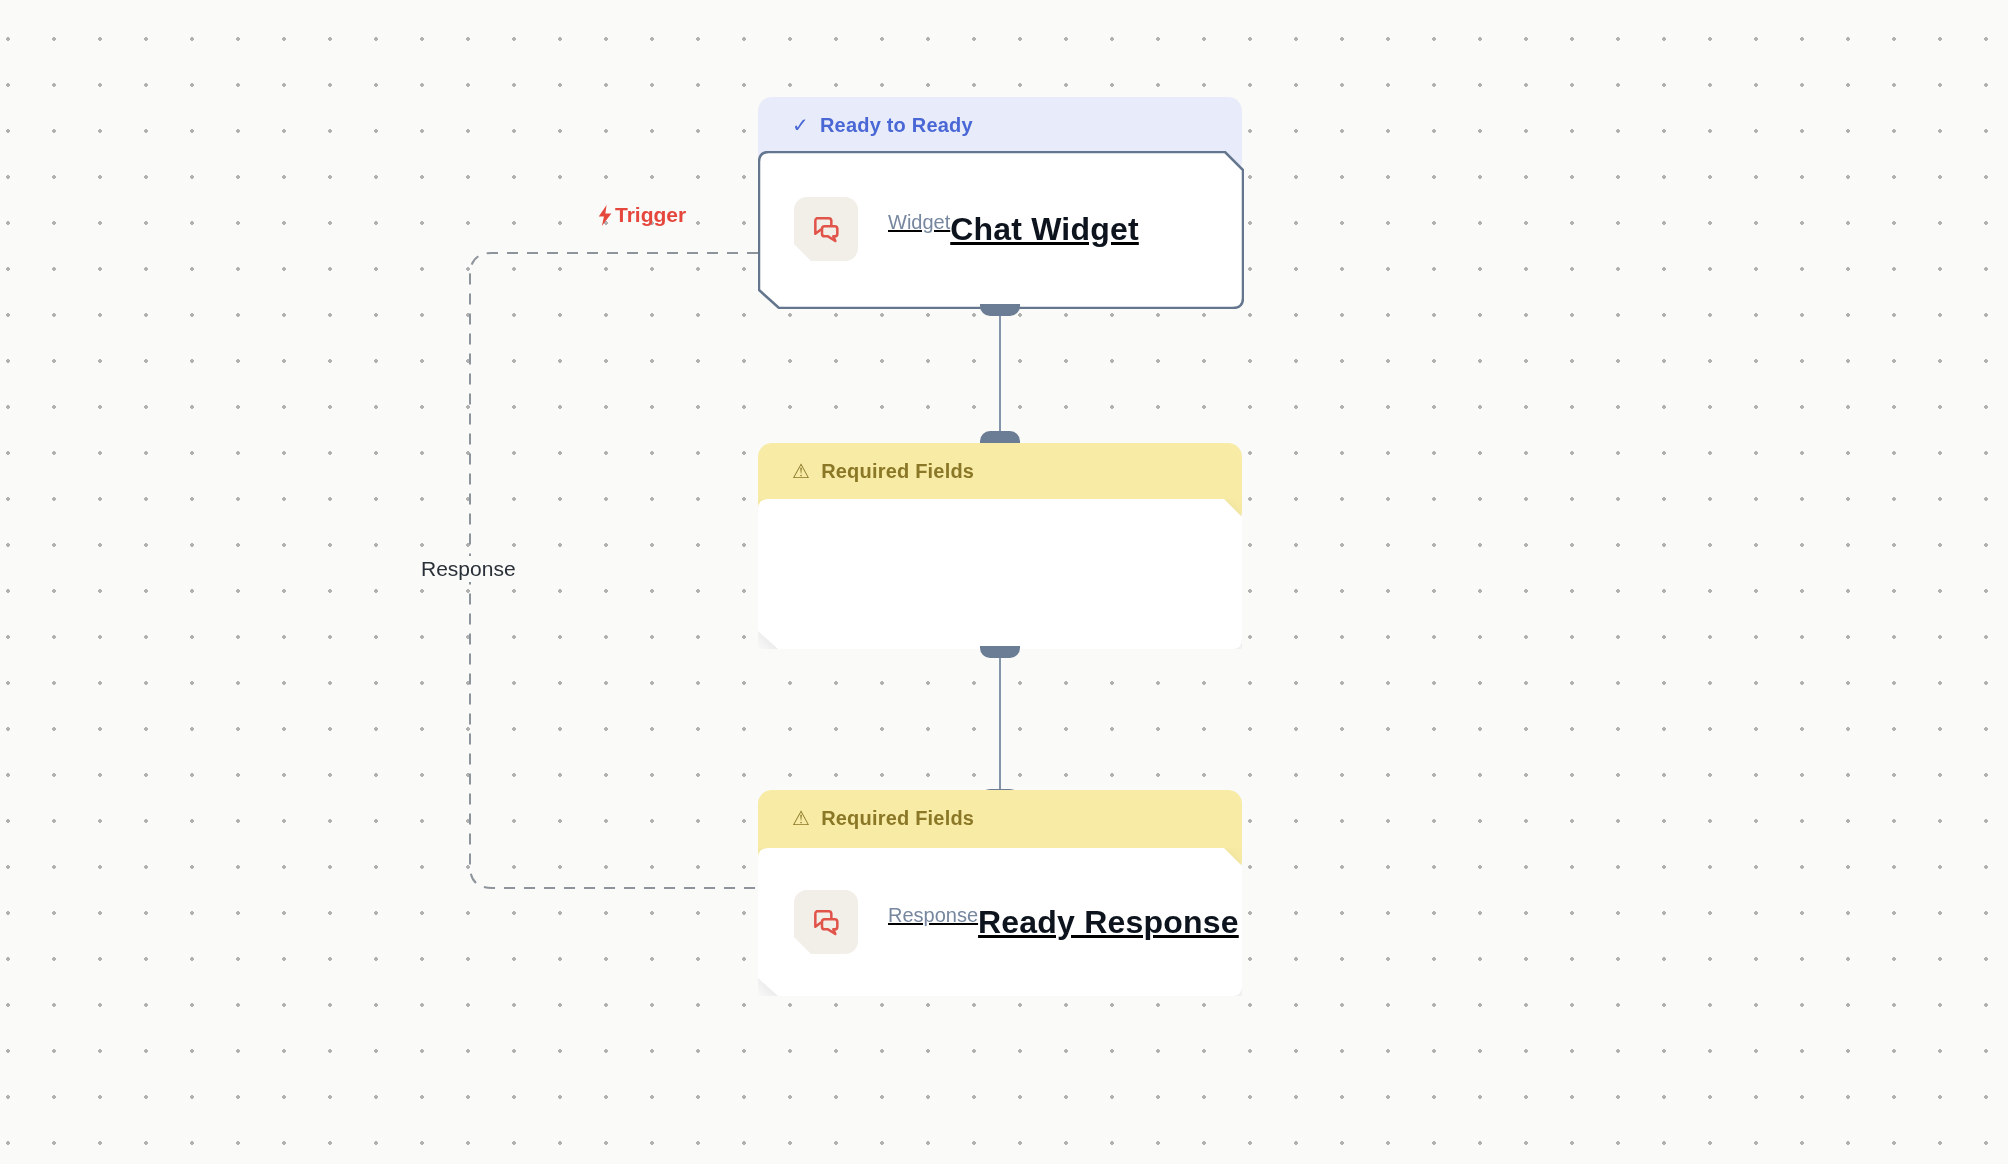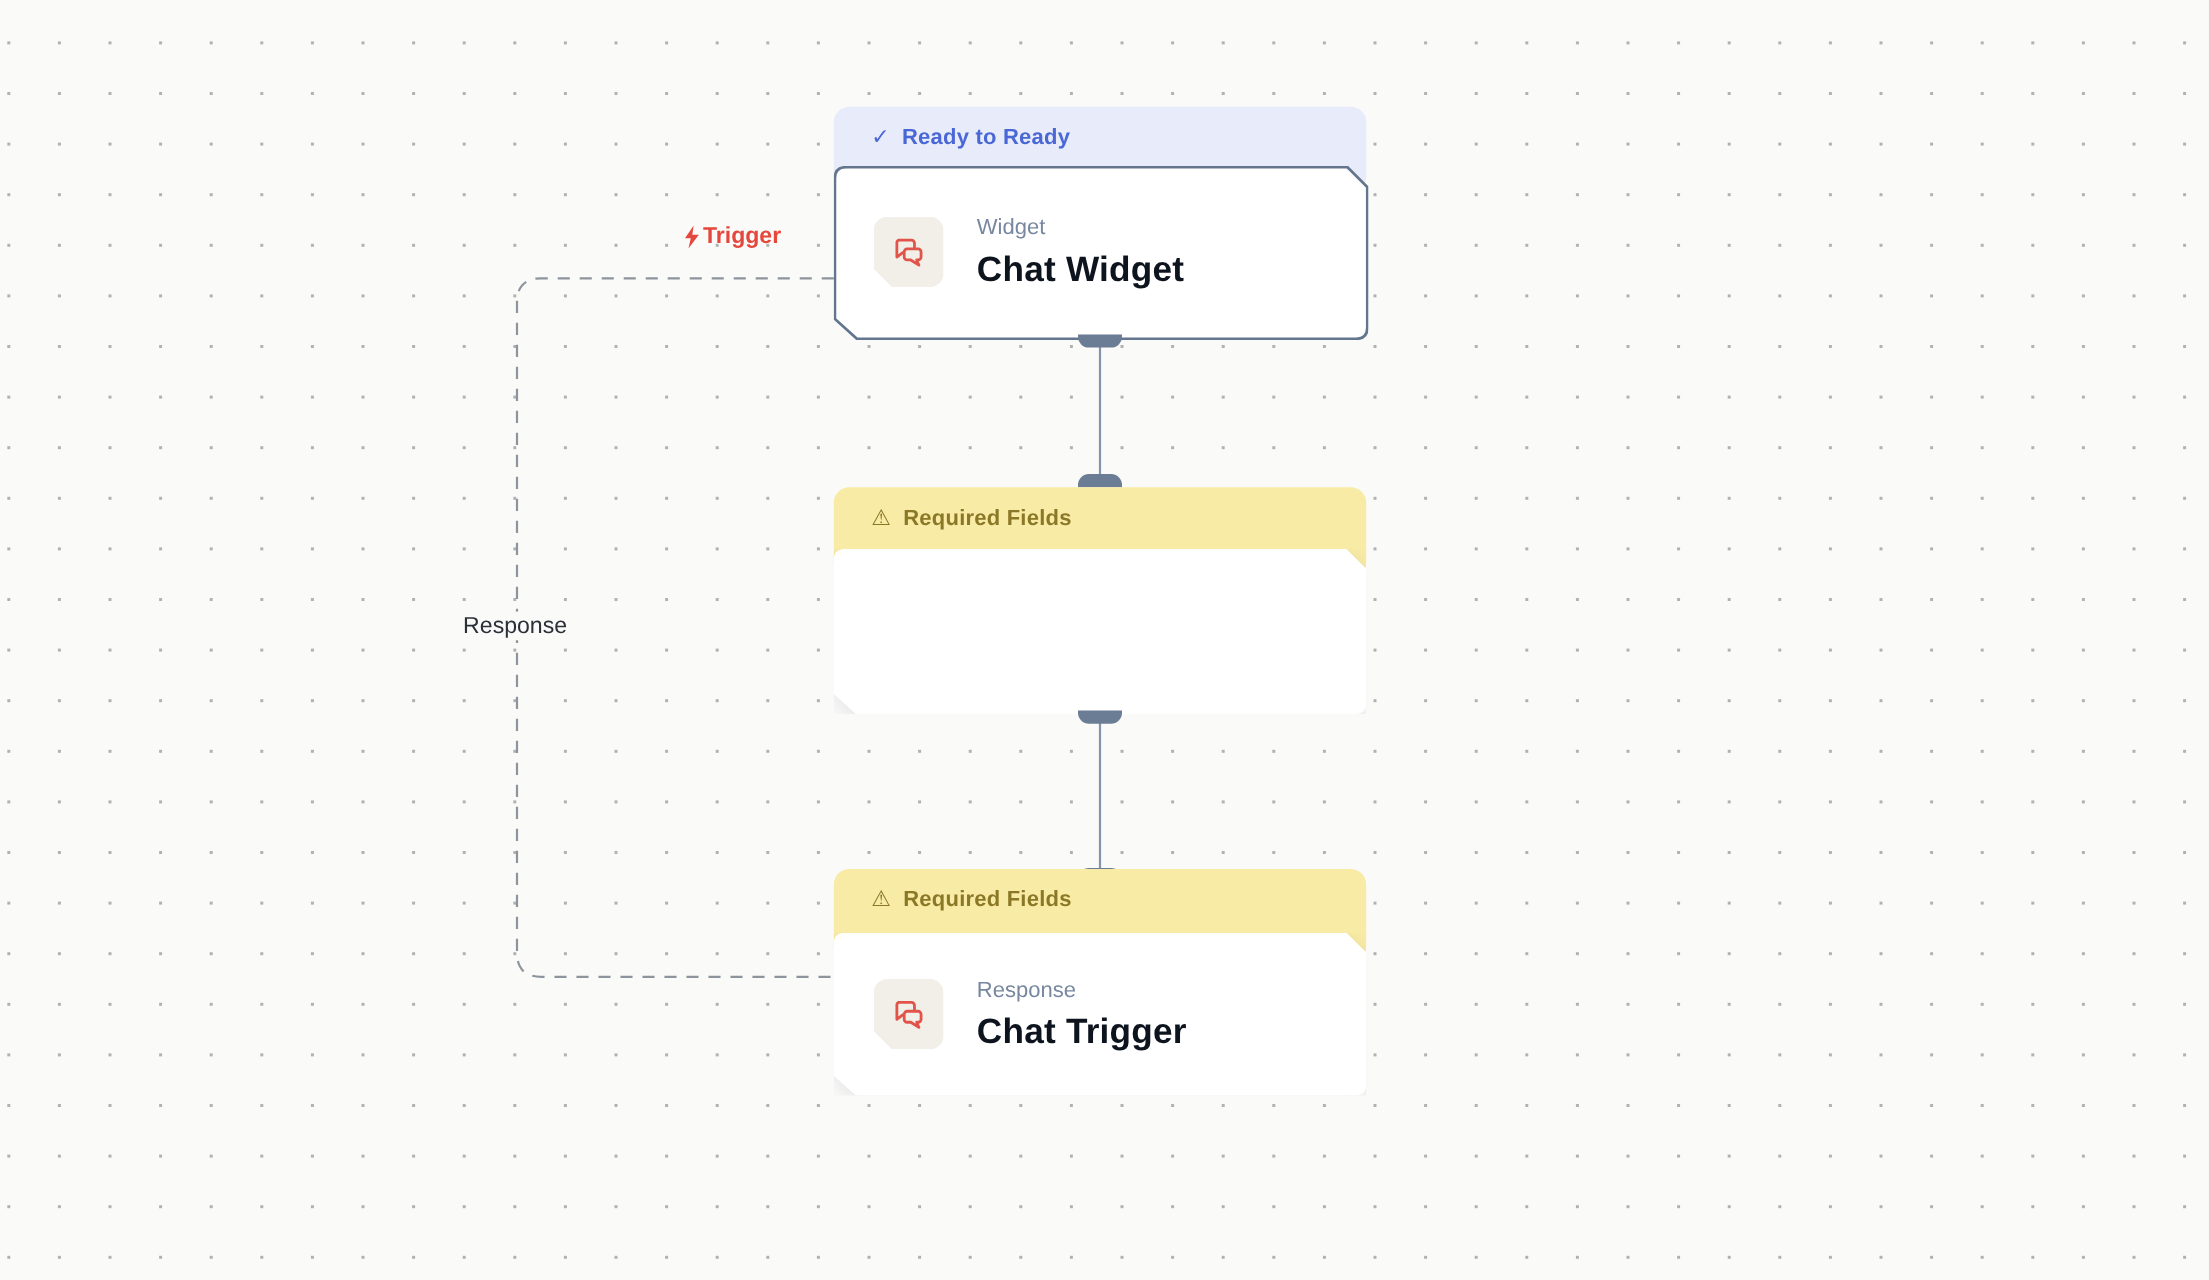--- a/index.html
+++ b/index.html
@@ -44,33 +44,33 @@
   .tile{
     width:64px;height:64px;display:flex;align-items:center;justify-content:center;
     border-radius:13px;
     clip-path:polygon(0 0,100% 0,100% 100%,16px 100%,0 calc(100% - 16px));
   }
   .tile-wrap.glow{background:rgba(235,96,86,.32);}
   .tile-wrap.glow .tile{width:54px;height:54px;border-radius:10px;
     clip-path:polygon(0 0,100% 0,100% 100%,14px 100%,0 calc(100% - 14px));}
   .tile.beige{background:#f2eee8;}
   .tile.red{background:#e14c42;}
-  .labels{display:flex;flex-direction:column;}
+  .labels{display:flex;flex-direction:row;text-decoration:underline;}
   .cat{font-size:20px;color:#76879f;margin-bottom:7px;}
   .ttl{font-size:32px;font-weight:700;color:#0d141d;letter-spacing:.2px;}
 
   
   .port{position:absolute;left:980px;width:40px;height:12px;background:#6b7d94;}
   .port.bottom{border-radius:0 0 10px 10px;}
   .port.top{border-radius:10px 10px 0 0;}
   .conn{position:absolute;left:999px;width:2px;background:#8395ab;}
 
   
   .trigger-label{
-    position:absolute;left:620px;top:203px;
+    position:absolute;left:596px;top:203px;
     display:flex;align-items:center;gap:2px;
     color:#e5473d;font-size:21px;font-weight:700;
   }
   .response-label{
     position:absolute;left:417px;top:556px;
     font-size:21px;color:#2a3038;
     background:#fafaf9;padding:1px 4px;
   }
 </style>
 </head>
@@ -151,18 +151,18 @@
       <div class="tile-wrap">
         <div class="tile beige">
           <svg width="32" height="32" viewBox="0 0 24 24">
             <path d="M5 4 H14 A2 2 0 0 1 16 6 V10.5 A2 2 0 0 1 14 12.5 H8 L4 15.5 V6 A2 2 0 0 1 5 4 Z" fill="none" stroke="#e0544a" stroke-width="1.9" stroke-linejoin="round"></path>
             <path d="M11 10 H18.5 A2 2 0 0 1 20.5 12 V15.5 A2 2 0 0 1 18.5 17.5 H17.5 L19 21 L13.5 17.5 H11 A2 2 0 0 1 9 15.5 V12 A2 2 0 0 1 11 10 Z" fill="#f2eee8" stroke="#e0544a" stroke-width="1.9" stroke-linejoin="round"></path>
           </svg>
         </div>
       </div>
       <div class="labels">
         <span class="cat">Response</span>
-        <span class="ttl">Chat Trigger</span>
+        <span class="ttl">Ready Response</span>
       </div>
     </div>
   </div>
 
 </div>
 
 </body></html>

